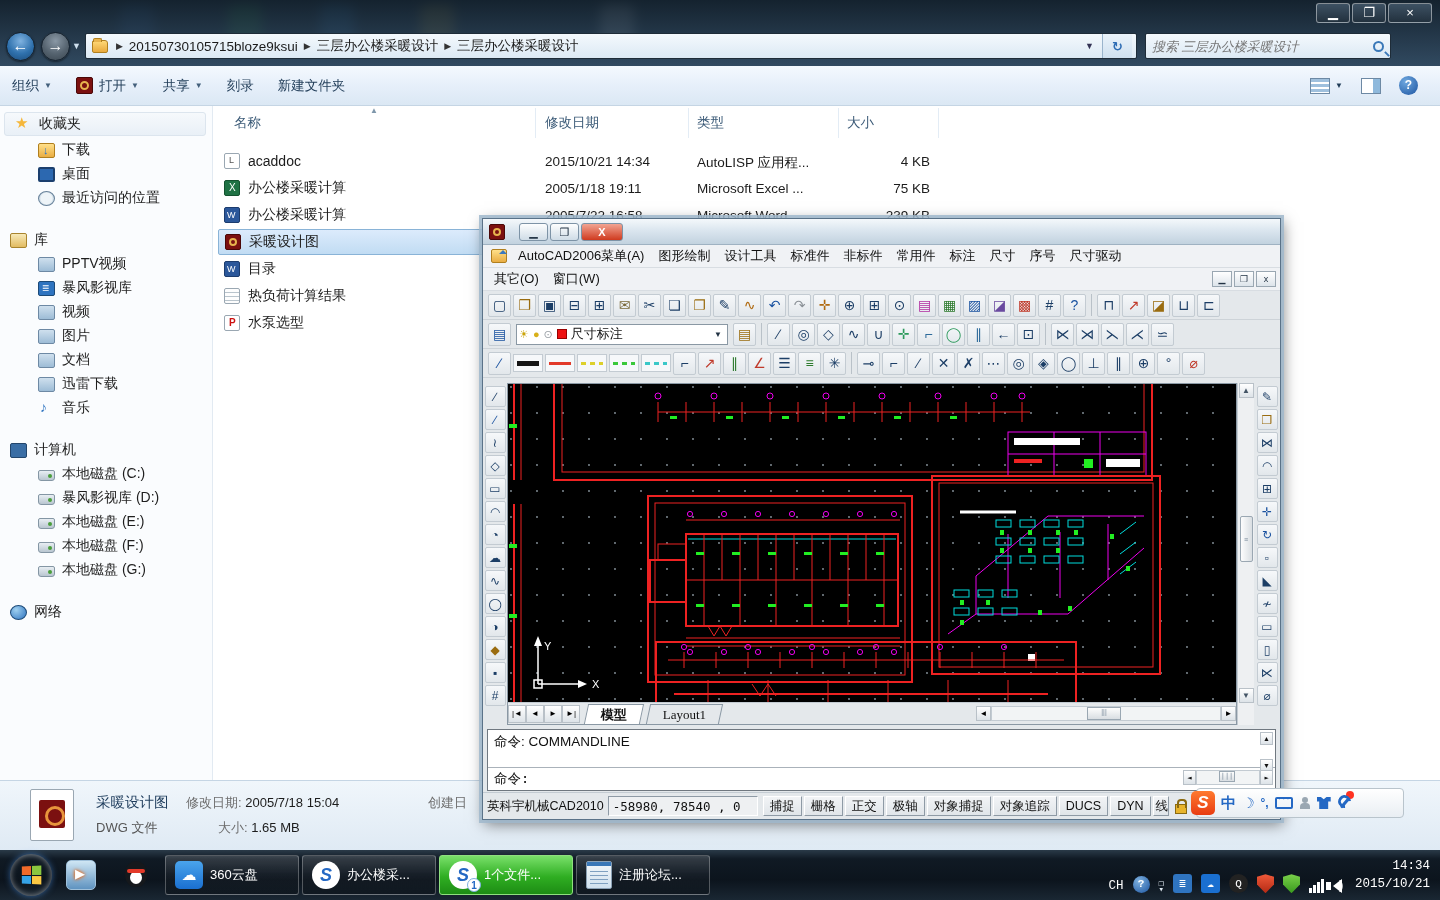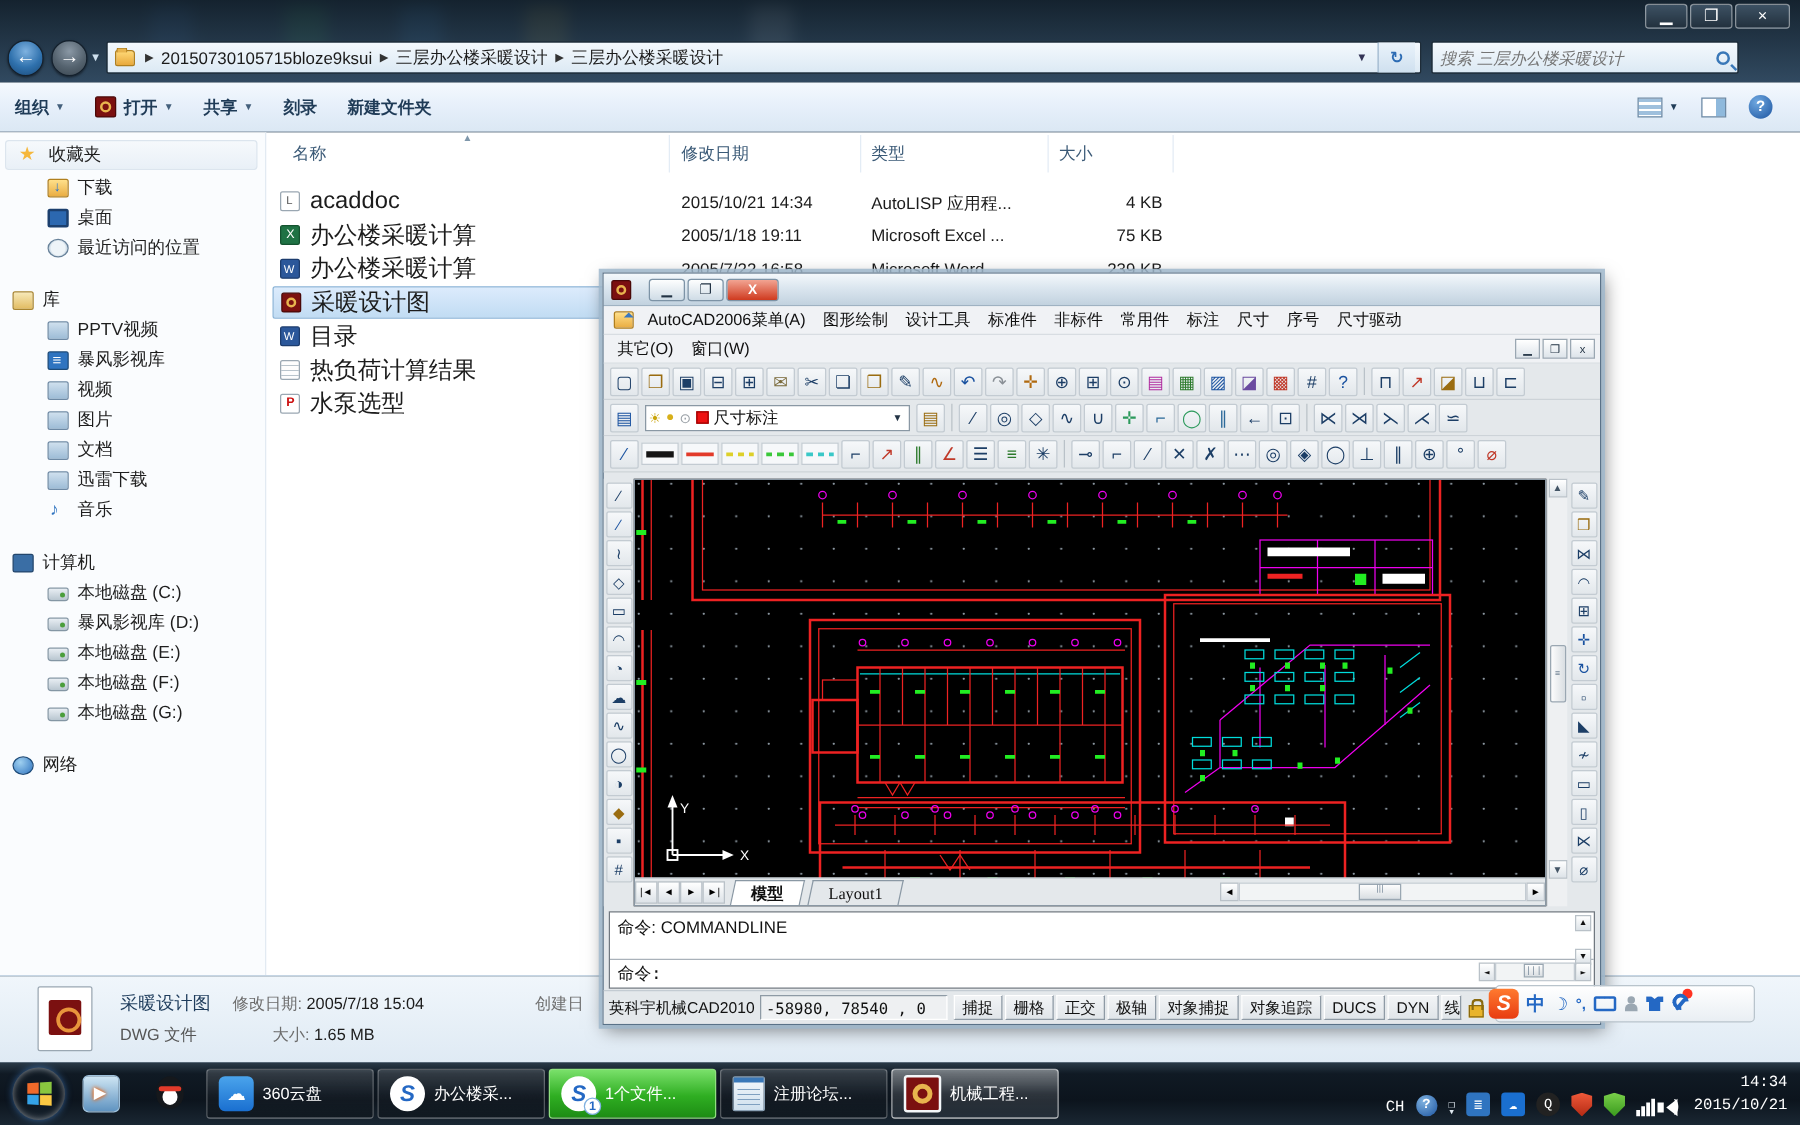--- a/index.html
+++ b/index.html
@@ -38,21 +38,21 @@
     display:flex; align-items:center; justify-content:center; color:#2d6cb4; font-weight:bold; font-size:13px; }
   .search-field { margin-left:8px; width:246px; height:26px; background:linear-gradient(180deg,#f4f9fd,#dce9f4);
     border:1px solid #1e2c38; border-radius:2px; display:flex; align-items:center; padding:0 6px; }
   .search-field input { flex:1; border:none; background:transparent; outline:none; font-style:italic; color:#6b7c8c; font-size:13px; font-family:inherit; }
   .mag { width:11px; height:11px; border:2px solid #3a78b8; border-radius:50%; position:relative; margin-left:4px; }
   .mag:after { content:""; position:absolute; width:6px; height:2px; background:#3a78b8; transform:rotate(45deg); left:9px; top:10px; }
 
   .cmdbar { position:absolute; top:66px; left:0; right:0; height:40px;
     background:linear-gradient(180deg,#f4f9fe 0%,#e6effa 50%,#dbe8f4 100%); border-bottom:1px solid #c5d5e4;
     display:flex; align-items:center; color:#1f3b57; font-size:13.5px; }
-  .cmd-item { display:flex; align-items:center; padding:0 12px; height:100%;font-weight:bold; }
+  .cmd-item { display:flex; align-items:center; padding:0 12px; height:100%; }
   .cmd-item .dd { font-size:8px; margin-left:5px; color:#44607c; }
   .mini-dwg { width:17px; height:17px; background:#7b1010; border:1px solid #4a0808; border-radius:2px; margin-right:6px; position:relative; }
   .mini-dwg:after { content:""; position:absolute; inset:3px; border:2px solid #e8b44e; border-radius:50%; }
   .cmd-right { margin-left:auto; display:flex; align-items:center; gap:18px; padding-right:22px; }
   .views-ic { width:20px; height:16px; border:1px solid #6d89a4; background:repeating-linear-gradient(180deg,#9fc0dd 0 3px,#fff 3px 5px); }
   .prev-ic { width:20px; height:16px; border:1px solid #6d89a4; background:linear-gradient(90deg,#fff 0 60%,#8fb9dc 60%); }
   .help-ic { width:19px; height:19px; border-radius:50%; background:radial-gradient(circle at 35% 30%,#6fa8e0,#1c54a0); color:#fff; font-weight:bold; text-align:center; line-height:19px; font-size:12px; }
 
   .exp-body { position:absolute; top:106px; left:0; right:0; bottom:70px; background:#fff; }
   .sidebar { position:absolute; top:0; left:0; width:213px; bottom:0; background:#fafcfe; border-right:1px solid #e2eaf2; padding-top:6px; }
@@ -74,21 +74,21 @@
   .ic-pc { background:#3a6ea5; border:1px solid #23466c; border-radius:2px; }
   .ic-disk { background:linear-gradient(180deg,#e8eef3,#b9c6d0); border:1px solid #8496a4; border-radius:2px 2px 3px 3px; height:11px; margin-top:2px; }
   .ic-disk:after { content:""; position:absolute; right:2px; bottom:2px; width:4px; height:4px; border-radius:50%; background:#4a9e3c; }
   .ic-net { border-radius:50%; background:radial-gradient(circle at 35% 30%,#9fd0f0,#2f74c0); border:1px solid #1c4a78; }
 
   .filelist { position:absolute; left:214px; top:0; right:0; bottom:0; }
   .col-head { position:absolute; top:0; left:0; right:0; height:34px; color:#3b5a77; font-size:13.5px; }
   .col-head .col { position:absolute; top:8px; }
   .col-sep { position:absolute; top:2px; width:1px; height:30px; background:#e3ecf5; }
   .sort-arrow { position:absolute; top:0; left:156px; color:#7f97ab; font-size:8px; }
-  .frow { position:absolute; left:4px; height:26px; display:flex; align-items:center; color:#1c1c1c; font-size:19px; width:930px; }
+  .frow { position:absolute; left:4px; height:26px; display:flex; align-items:center; color:#1c1c1c; font-size:14px; width:930px; }
   .frow .fname { margin-left:8px; }
   .frow.selected { background:linear-gradient(180deg,#dcebfc,#c1dcf3); border:1px solid #89b3d7; border-radius:2px; }
   .fcell { position:absolute; font-size:13.5px; color:#1c1c1c; }
   .fi { width:16px; height:16px; flex:0 0 auto; margin-left:6px; position:relative; border-radius:2px; }
   .fi-page { background:#fff; border:1px solid #9aa7b2; }
   .fi-lisp:after { content:"L"; position:absolute; font-size:9px; color:#555; left:4px; top:1px; }
   .fi-xls { background:#1f7244; border:1px solid #14522f; }
   .fi-xls:after { content:"X"; color:#fff; font-size:10px; position:absolute; left:4px; top:1px; }
   .fi-doc { background:#2b579a; border:1px solid #1c3c6e; }
   .fi-doc:after { content:"W"; color:#fff; font-size:9px; position:absolute; left:2px; top:2px; }
@@ -983,24 +983,20 @@
       <span>办公楼采...</span>
   </div>
   <div class="tb-btn green" style="width:134px;">
     <div class="sgb-ic">S<div class="badge1">1</div></div>
       <span>1个文件...</span>
   </div>
   <div class="tb-btn" style="width:134px;">
     <div class="note-ic"></div>
       <span>注册论坛...</span>
   </div>
-  <div class="tb-btn active" style="width:134px;">
-    <div class="gear-ic"></div>
-      <span>机械工程...</span>
-  </div>
 
   <div class="tray">
     <span class="tray-lang">CH</span>
     <div class="tray-help">?</div>
     <div class="tray-expand">
         <span>❐</span>
         <span>▾</span>
       </div>
     <div class="tray-sq" style="background:#2f74c0;">≣</div>
     <div class="tray-sq" style="background:#1a6fd0;">☁</div>

